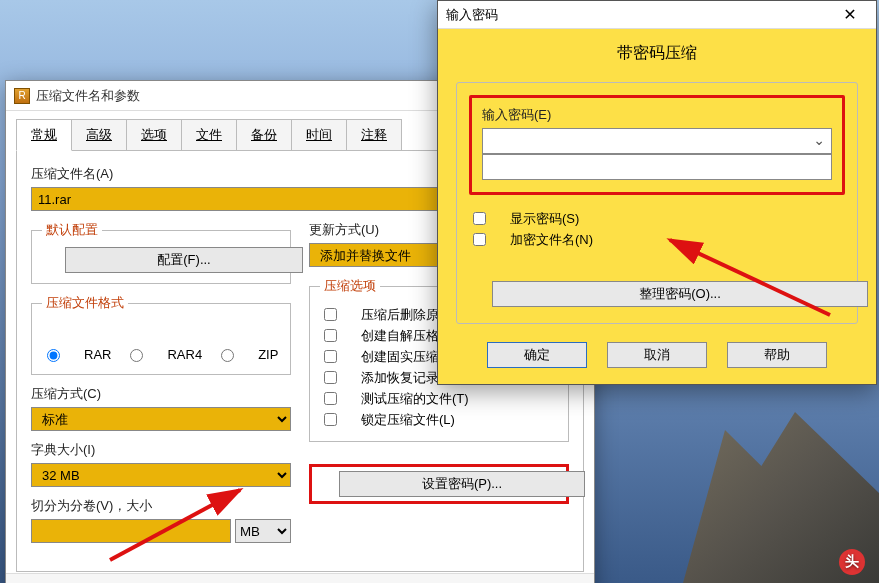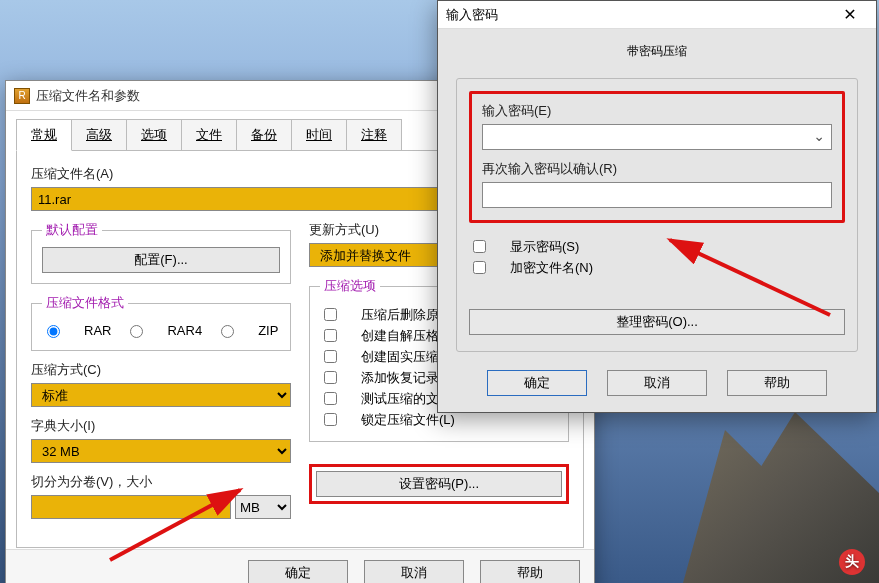--- a/index.html
+++ b/index.html
@@ -93,28 +93,28 @@
   .col { flex: 1; }
   .btn {
     height: 26px;
     border: 1px solid #888;
     background: #e8e8e8;
     font-family: inherit;
     font-size: 13px;
     cursor: pointer;
     display: inline-flex; align-items: center; justify-content: center;
   }
-  .btn.wide { width: 100%; }
+  .btn.wide { width: 100%; margin-left: 23px; }
   fieldset {
     border: 1px solid #bbb;
     padding: 8px 10px 10px 10px;
     margin: 0;
   }
-  legend { padding: 0 4px; color: #a21caf; }
-  .radio-row { display: flex; gap: 14px; align-items: center; }
+  legend { padding: 0 4px; color: #c2410c; }
+  .radio-row { display: flex; gap: 14px; align-items: center; margin-top: 24px; }
   .chk-row { display: flex; align-items: center; gap: 21px; margin: 2px 0; }
   .split-row { display: flex; gap: 4px; }
   .split-row .text-input { flex: 1; }
   .split-row select { width: 56px; height: 24px; border:1px solid #888; background:#e8e8e8; }
   .red-box { border: 3px solid #d11; padding: 4px; }
   .button-bar {
     display: flex;
     justify-content: flex-end;
     gap: 16px;
     padding: 10px 14px 12px 14px;
@@ -122,39 +122,39 @@
     border-top: 1px solid #ddd;
   }
   .button-bar .btn { width: 100px; }
 
   
   .pwd-dialog {
     position: absolute;
     left: 437px;
     top: 0;
     width: 440px;
-    background: #e5e5e5;
+    background: #fde047;
     border: 1px solid #555;
     box-shadow: 0 6px 24px rgba(0,0,0,.4);
   }
   .pwd-title-bar {
     height: 28px;
     background: #fff;
     display: flex; align-items: center; justify-content: space-between;
     padding: 0 8px;
     border-bottom: 1px solid #ddd;
   }
   .close-x {
     width: 36px; height: 22px;
     display: grid; place-items: center;
     font-size: 16px;
     cursor: pointer;
   }
   .pwd-body { padding: 14px 18px 16px 18px; }
-  .pwd-heading { text-align: center; font-size: 12px; margin-bottom: 18px; }
+  .pwd-heading { text-align: center; font-size: 16px; margin-bottom: 18px; }
   .pwd-frame { border: 1px solid #bbb; border-radius: 3px; padding: 12px 12px 16px 12px; }
   .pwd-red { border: 3px solid #d11; padding: 8px 10px 12px 10px; border-radius: 2px; margin-bottom: 14px; }
   .pwd-red .label { margin-bottom: 4px; }
   .combo, .pwd-input {
     width: 100%; height: 26px; border: 1px solid #888; padding: 0 6px;
     font-family: inherit; font-size: 13px; background: #fff;
   }
   .combo { position: relative; }
   .combo::after {
     content: "⌄";
@@ -323,21 +323,20 @@
   </div>
   <div class="pwd-body">
     <div class="pwd-heading">带密码压缩</div>
 
     <div class="pwd-frame">
       <div class="pwd-red">
         <div class="label">输入密码(E)</div>
         <div class="combo">
           <input class="pwd-input" style="border: none; height: 24px; width: calc(100% - 18px);" value="">
         </div>
-        <div class="label" style="margin-top:10px;">再次输入密码以确认(R)</div>
         <input class="pwd-input" value="" style="">
       </div>
 
       <label class="chk-row">
         <input type="checkbox" style="">
           <span>显示密码(S)</span>
       </label>
       <label class="chk-row">
         <input type="checkbox" style="">
           <span>加密文件名(N)</span>

